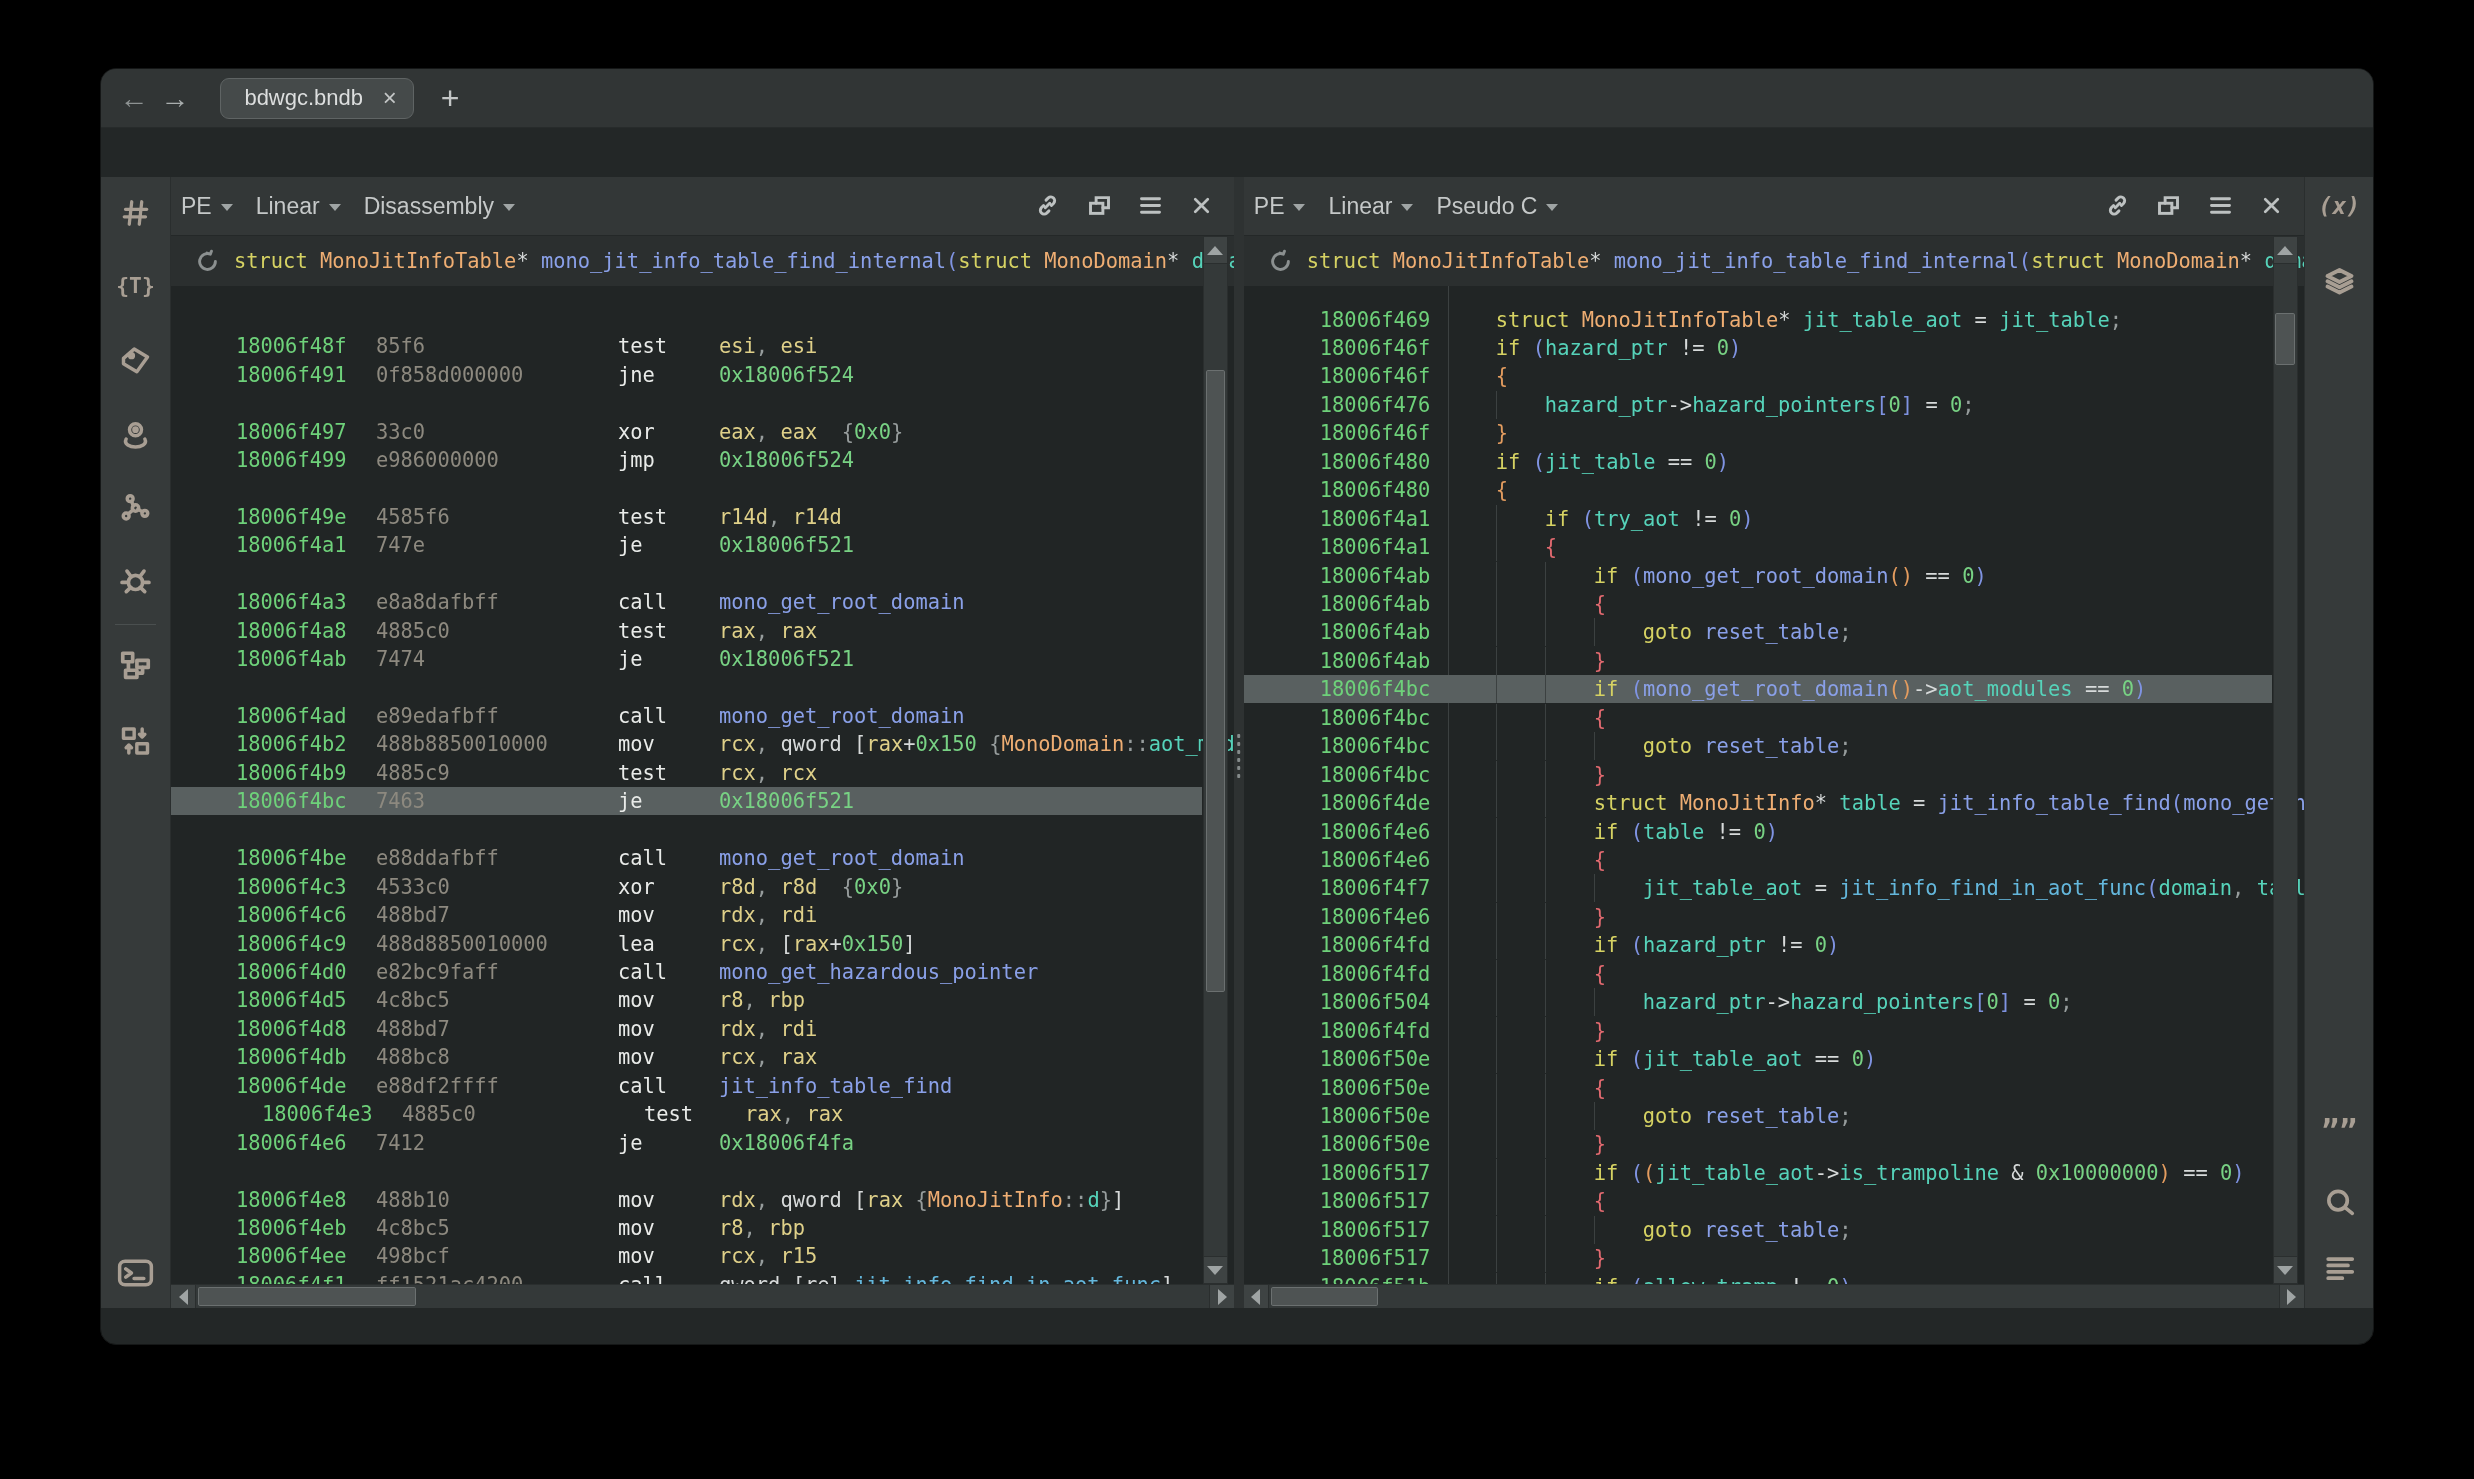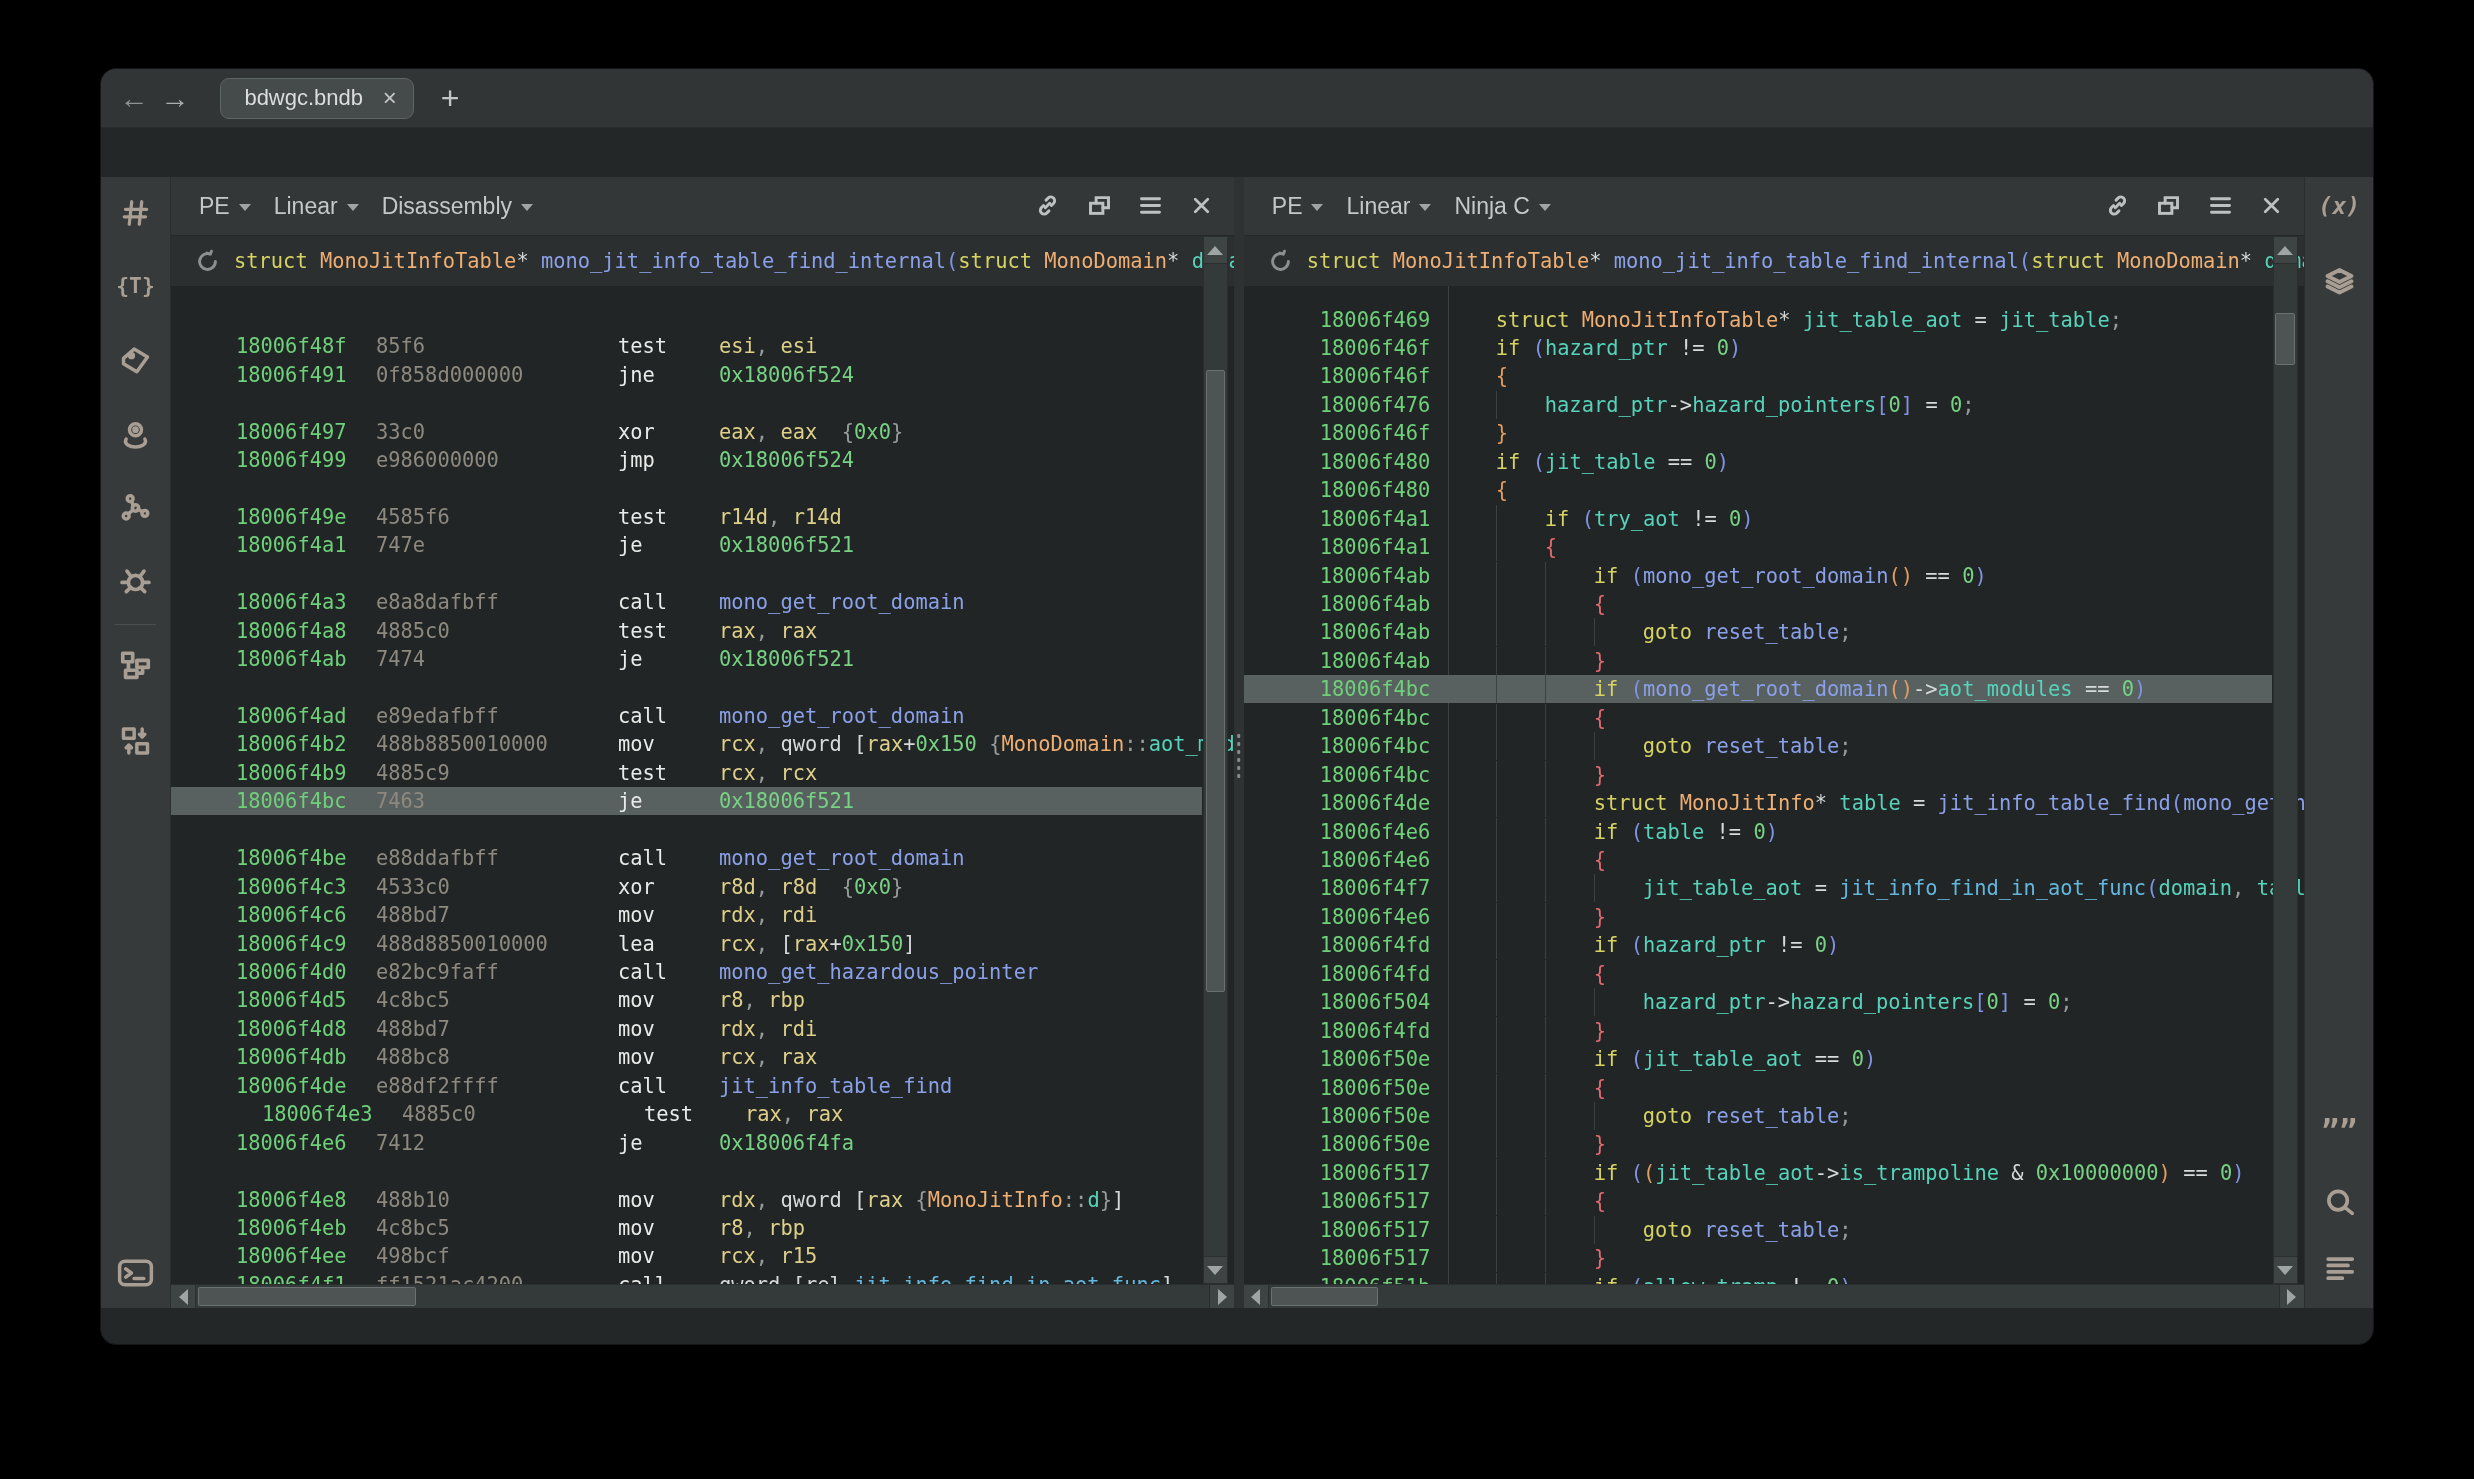--- a/index.html
+++ b/index.html
@@ -49,21 +49,21 @@
   .pane { position:relative; background:#212525; flex:none; overflow:hidden; }
   .pane.leftpane  { width:1063px; }
   .pane.rightpane { width:1060px; }
   .divider { width:9.8px; flex:none; background:#2e3232; position:relative; }
   .divider .dots { position:absolute; left:50%; transform:translateX(-50%); top:553px; }
   .divider .dots i { display:block; width:3.6px; height:3.6px; background:#858b8b; border-radius:0.9px; margin:4.4px 0; }
 
   .pane-header { height:59px; background:#333737; border-bottom:0.9px solid #242828;
                  display:flex; align-items:center; position:relative; }
   .dd { display:flex; align-items:center; gap:9px; margin-left:23px; font-size:23px; color:#c5c8c8; }
-  .dd:first-child { margin-left:28px; }
+  .dd:first-child { margin-left:10px; }
   .caret { width:0; height:0; border-left:6.2px solid transparent; border-right:6.2px solid transparent;
            border-top:7.1px solid #9fa4a4; margin-top:2.7px; }
   .hdr-icons { position:absolute; right:18px; display:flex; align-items:center; gap:23px; }
   .hdr-icons .hicon { width:28.4px; height:28.4px; display:flex; align-items:center; justify-content:center; }
   .hdr-icons svg { stroke:#bdc1c1; fill:none; stroke-width:2.6; stroke-linecap:round; }
 
   .sigbar { height:51px; background:#2b2f2f; border-bottom:0.9px solid #1d2121; position:relative;
             overflow:hidden; white-space:pre; }
   .sig-reload { position:absolute; left:23px; top:12.4px; }
   .sig-reload svg { stroke:#8b9090; fill:none; stroke-width:2.6; stroke-linecap:round; }
@@ -313,21 +313,21 @@
       <div class="pane-header">
         <div class="dd">
             <span>PE</span>
             <span class="caret"></span>
           </div>
         <div class="dd">
             <span>Linear</span>
             <span class="caret"></span>
           </div>
         <div class="dd">
-            <span>Ninja C</span>
+            <span>Pseudo C</span>
             <span class="caret"></span>
           </div>
         <div class="hdr-icons">
           <div class="hicon">
               <svg width="27" height="27" viewBox="0 0 24 24">
                 <path d="M10 14 L14 10 M8.5 12 L6.5 14 A3.4 3.4 0 0 0 11.3 18.8 L13.3 16.8 M15.5 12 L17.5 10 A3.4 3.4 0 0 0 12.7 5.2 L10.7 7.2"></path>
               </svg>
             </div>
           <div class="hicon">
               <svg width="27" height="27" viewBox="0 0 24 24">

